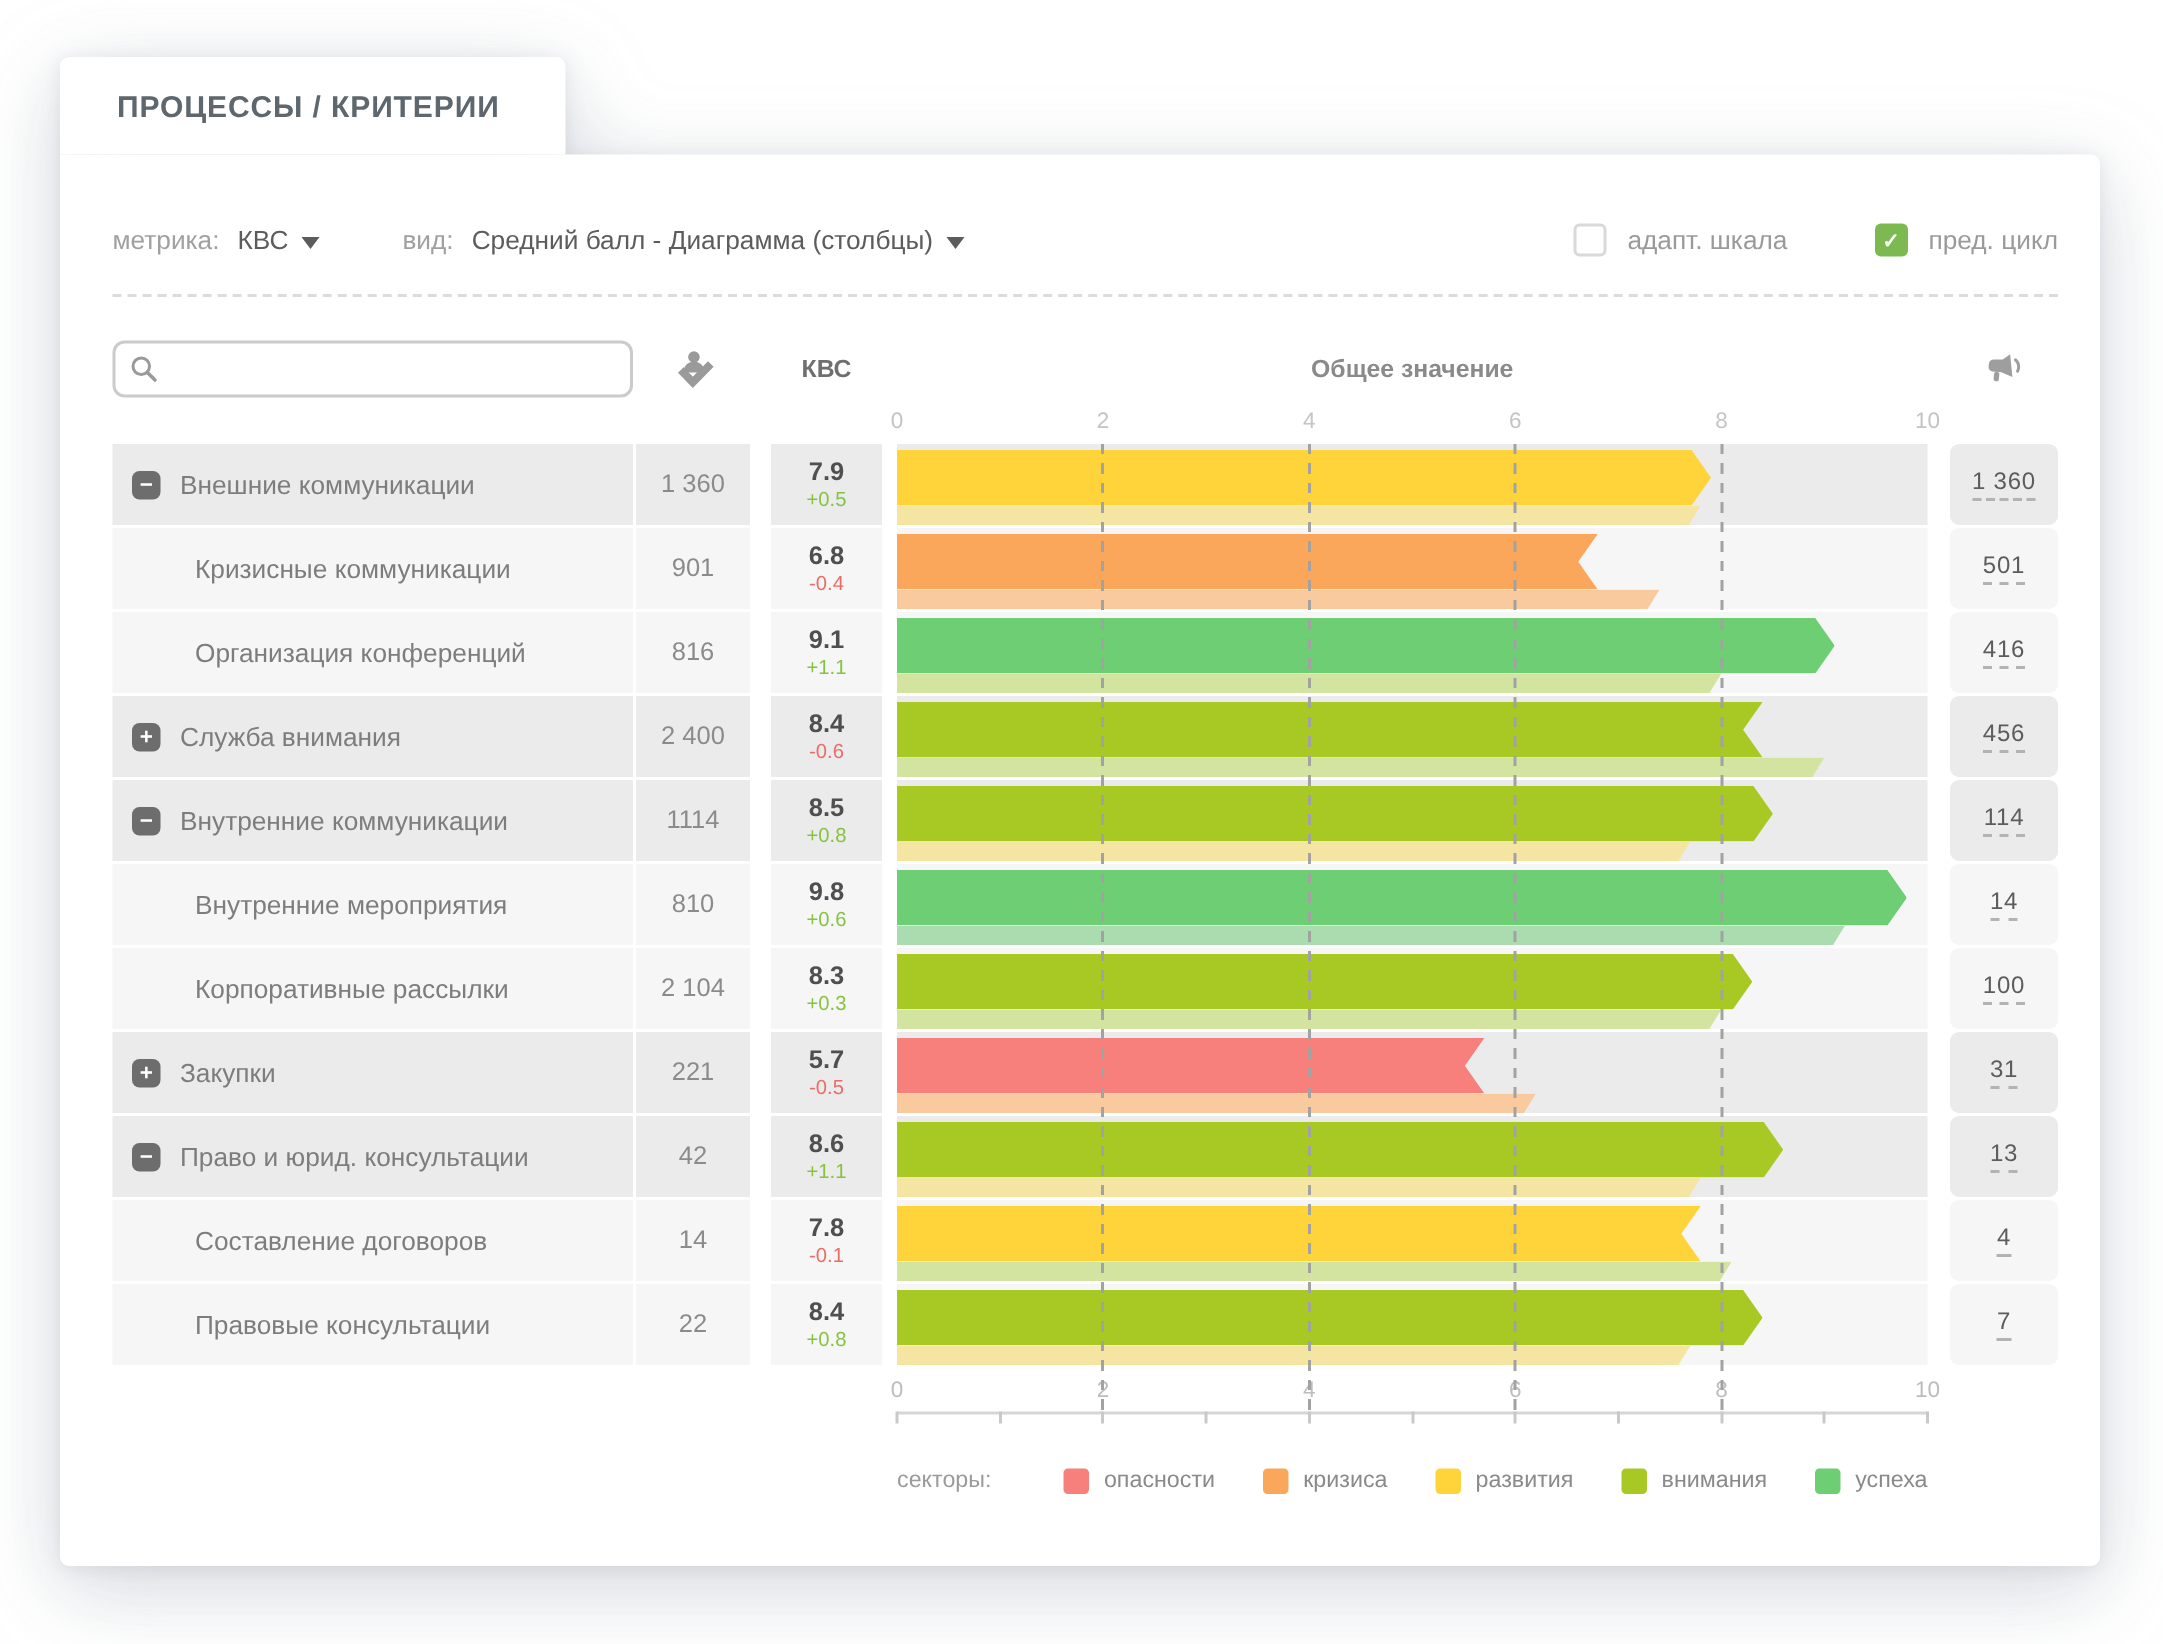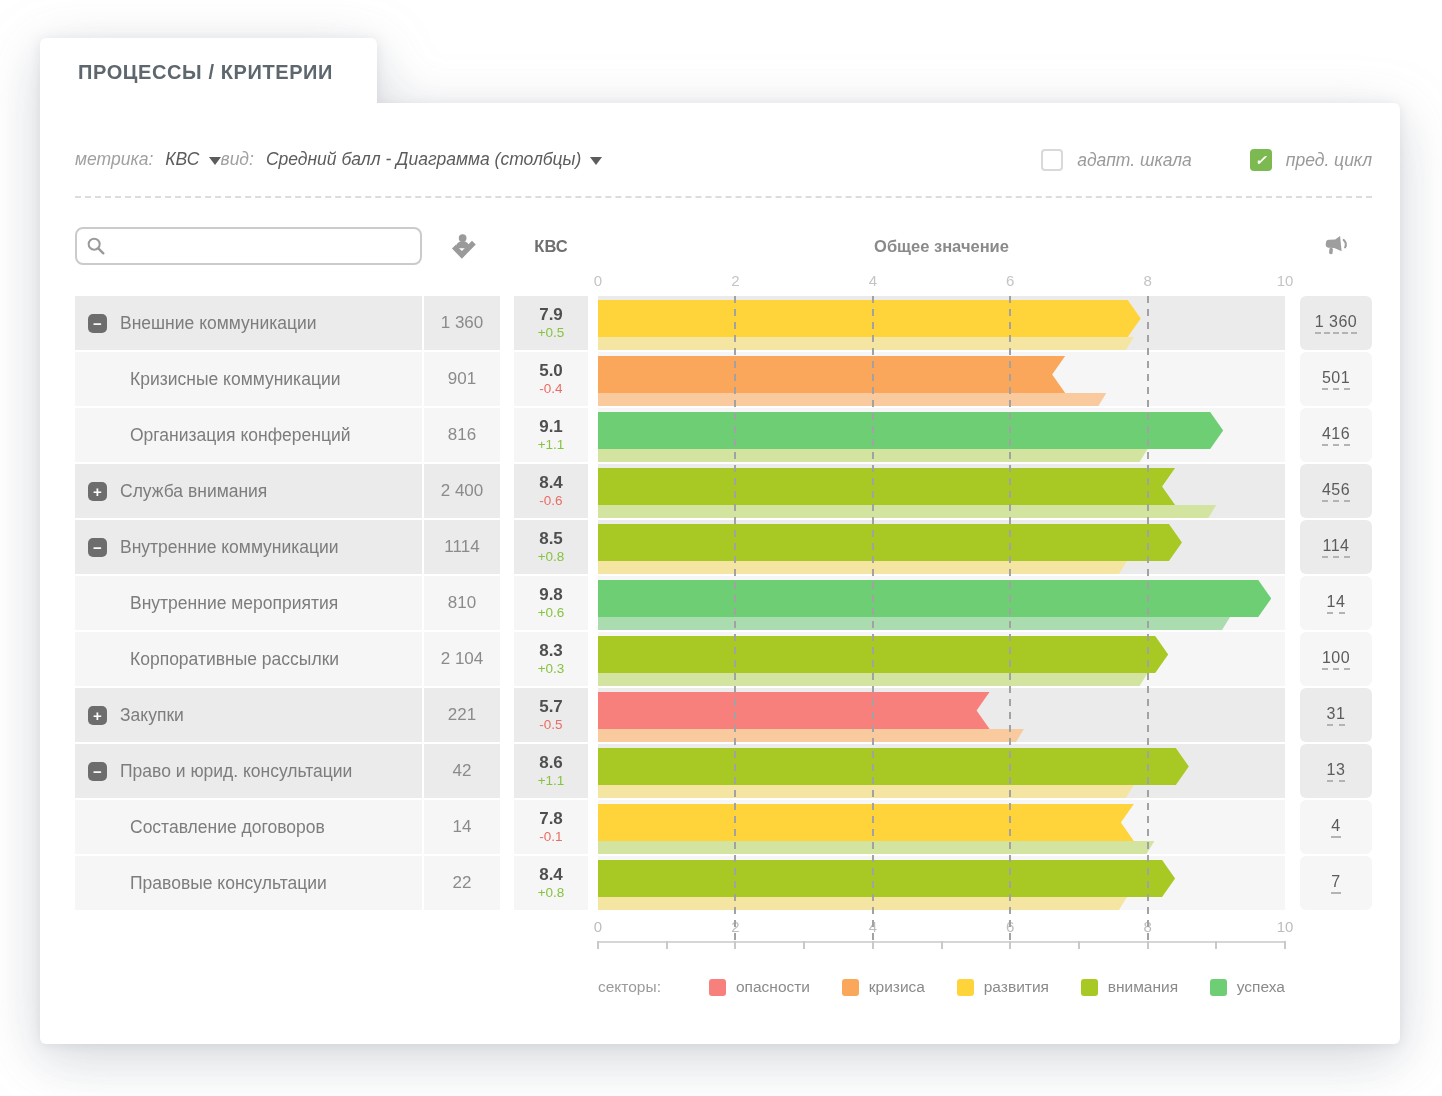--- a/index.html
+++ b/index.html
@@ -3,24 +3,24 @@
 <meta charset="utf-8">
 <style>
   html,body{margin:0;padding:0;background:#fff;font-family:"Liberation Sans",sans-serif;}
   .page{width:1442px;height:1096px;overflow:hidden;box-sizing:border-box;padding:38px 0 0 40px;}
   .sheet{filter:drop-shadow(0 14px 28px rgba(120,130,145,.28)) drop-shadow(0 2px 6px rgba(120,130,145,.18));width:1088px;}
   .tab{display:inline-block;background:#fff;border-radius:6px 6px 0 0;padding:23px 44px 19px 38px;
        font-size:20px;font-weight:bold;color:#5d676d;letter-spacing:.6px;position:relative;z-index:2;cursor:pointer;}
   .card{background:#fff;border-radius:0 6px 6px 6px;padding:28px 28px 48px 35px;width:1297px;position:relative;z-index:1;}
 
   
-  .toolbar{display:flex;align-items:flex-start;margin-top:18px;font-size:17.5px;color:#a0a0a0;font-style:italic;}
+  .toolbar{display:flex;align-items:flex-end;margin-top:18px;font-size:17.5px;color:#a0a0a0;}
   .toolbar .val{color:#5c5c5c;margin-left:12px;cursor:pointer;display:inline-flex;align-items:center;white-space:nowrap;}
   .caret{width:0;height:0;border-left:6px solid transparent;border-right:6px solid transparent;border-top:8px solid #5c5c5c;margin-left:9px;margin-top:2px;}
-  .tb-view{}
+  .tb-view{margin-left:55px;}
   .checks{margin-left:auto;display:flex;align-items:center;gap:58px;color:#9a9a9a;}
   .chk{display:inline-flex;align-items:center;gap:14px;cursor:pointer;}
   .box{width:22px;height:22px;border-radius:4px;box-sizing:border-box;background:#fff;border:2px solid #d9d9d9;display:inline-flex;align-items:center;justify-content:center;}
   .box.on{border:none;background:#7cb950;color:#fff;font-size:14px;font-weight:bold;}
 
   .dashsep{border-top:2px dashed #dcdcdc;margin-top:25px;}
 
   
   .hdr{display:flex;align-items:center;margin-top:28px;height:40px;}
   .search{width:347px;height:38px;box-sizing:border-box;border:2px solid #cbcbcb;border-radius:8px;display:flex;align-items:center;padding:0 8px;margin-right:2px;background:#fff;}
@@ -164,21 +164,21 @@
             <div class="c-link">
               <span class="linkval">1 360</span>
             </div>
           </div>
           <div class="row child">
             <div class="c-name">
               <span>Кризисные коммуникации</span>
             </div>
             <div class="c-count">901</div>
             <div class="c-kbc">
-              <div class="v">5.0</div>
+              <div class="v">6.8</div>
               <div class="d down">-0.4</div>
             </div>
             <div class="c-chart">
               <div class="prevbar" style="width: 74%; background: rgb(249, 202, 157);"></div>
               <div class="bar notch" style="width: 68%; background: rgb(250, 167, 91);"></div>
             </div>
             <div class="c-link">
               <span class="linkval">501</span>
             </div>
           </div>

